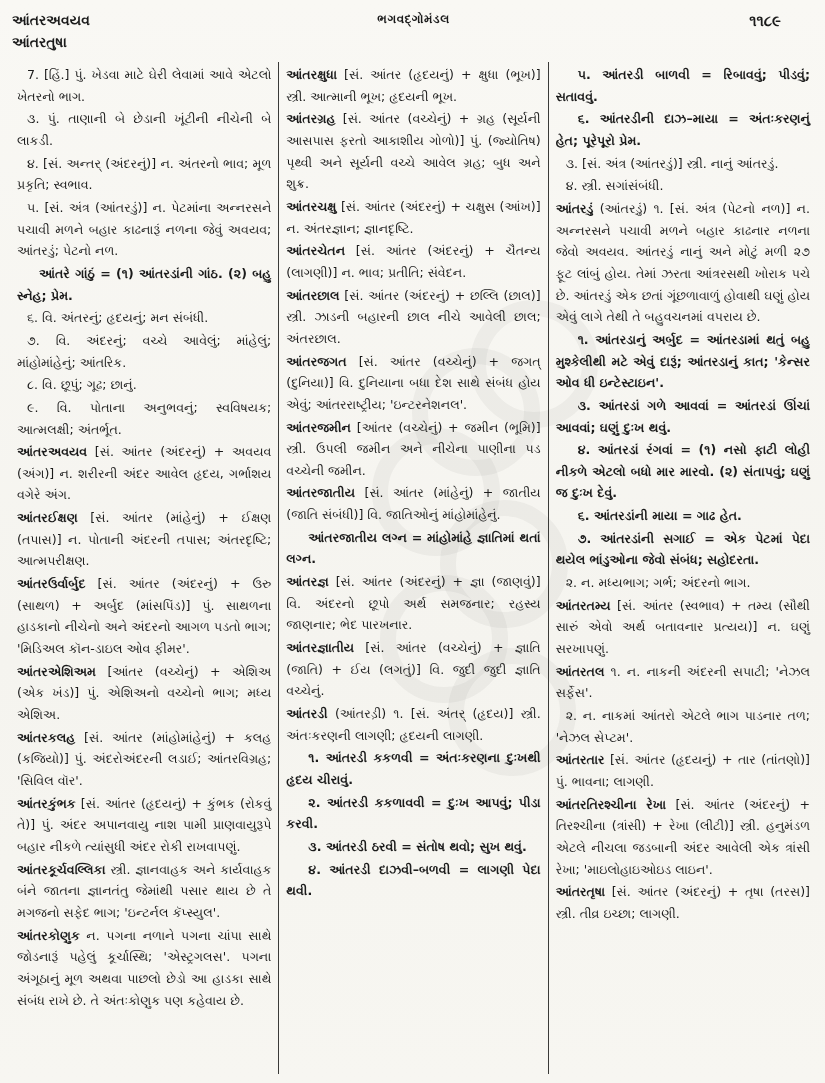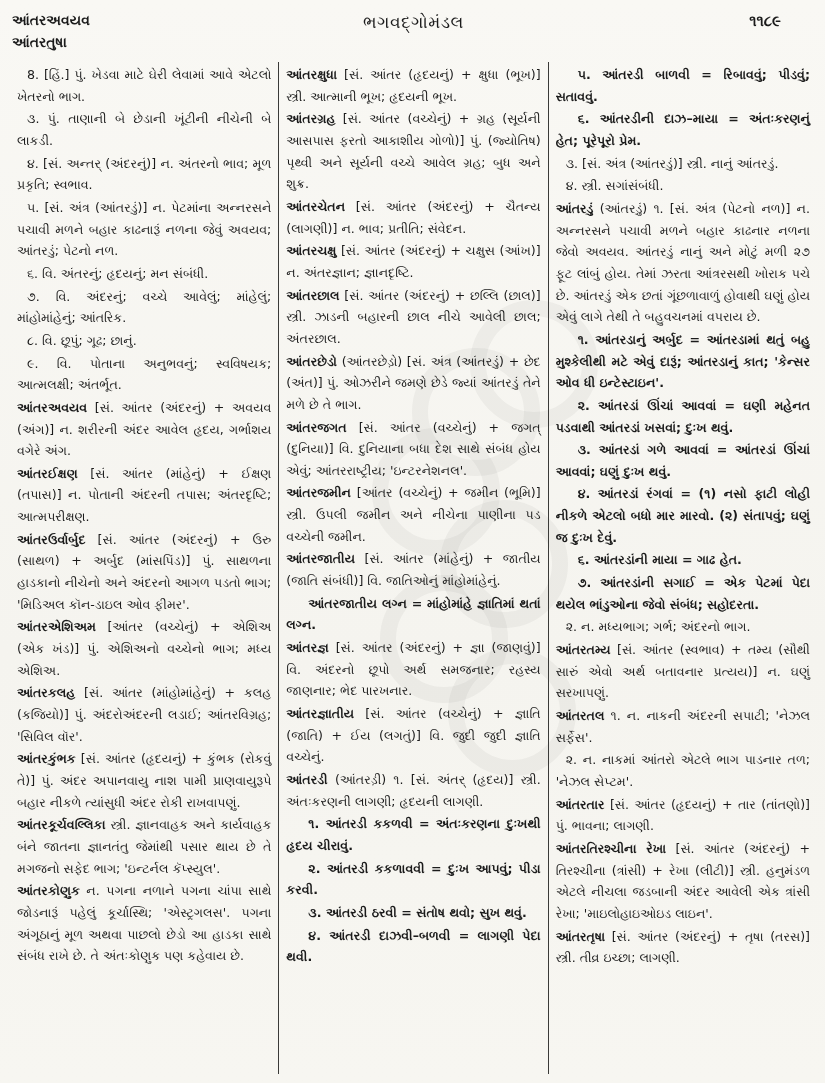--- a/index.html
+++ b/index.html
@@ -17,21 +17,21 @@
     padding:10px 8px 6px 10px;
     position:relative;
     background:linear-gradient(180deg,#f9f8f4 0%,#f5f4ef 60%,#f7f6f1 100%);
   }
   
   .hdr{
     position:relative;
     height:48px;
   }
   .guide{position:absolute;left:2px;top:0;font-weight:bold;font-size:14px;line-height:1.55;}
-  .title{position:absolute;left:0;right:0;top:2px;text-align:center;font-weight:normal;font-size:17px;letter-spacing:.5px;}
+  .title{position:absolute;left:0;right:0;top:2px;text-align:center;font-weight:bold;font-size:12px;letter-spacing:.5px;}
   .pageno{position:absolute;right:36px;top:2px;font-weight:bold;font-size:15px;}
   
   .columns{
     display:flex;
     align-items:stretch;
     height:1012px;
     margin-top:4px;
     position:relative;
     z-index:2;
   }
@@ -74,64 +74,63 @@
 
   <div class="wm wm6"></div>
   <div class="wm wm1"></div>
   <div class="wm wm2"></div>
   <div class="wm wm3"></div>
   <div class="wm wm4"></div>
   <div class="wm wm5"></div>
 
   <div class="columns">
     <section class="col">
-        <p class="sense">8. [હિં.] પું. ખેડવા માટે ઘેરી લેવામાં આવે એટલો ખેતરનો ભાગ.</p>
+        <p class="sense">7. [હિં.] પું. ખેડવા માટે ઘેરી લેવામાં આવે એટલો ખેતરનો ભાગ.</p>
         <p class="sense">૩. પું. તાણાની બે છેડાની ખૂંટીની નીચેની બે લાકડી.</p>
         <p class="sense">૪. [સં. અન્તર્ (અંદરનું)] ન. અંતરનો ભાવ; મૂળ પ્રકૃતિ; સ્વભાવ.</p>
         <p class="sense">૫. [સં. અંત્ર (આંતરડું)] ન. પેટમાંના અન્નરસને પચાવી મળને બહાર કાઢનારૂં નળના જેવું અવયવ; આંતરડું; પેટનો નળ.</p>
+        <p class="idiom">આંતરે ગાંઠું = (૧) આંતરડાંની ગાંઠ. (૨) બહુ સ્નેહ; પ્રેમ.</p>
         <p class="sense">૬. વિ. અંતરનું; હૃદયનું; મન સંબંધી.</p>
         <p class="sense">૭. વિ. અંદરનું; વચ્ચે આવેલું; માંહેલું; માંહોમાંહેનું; આંતરિક.</p>
         <p class="sense">૮. વિ. છૂપું; ગૂઢ; છાનું.</p>
         <p class="sense">૯. વિ. પોતાના અનુભવનું; સ્વવિષયક; આત્મલક્ષી; અંતર્ભૂત.</p>
         <p class="entry"><span class="hw">આંતરઅવયવ</span> [સં. આંતર (અંદરનું) + અવયવ (અંગ)] ન. શરીરની અંદર આવેલ હૃદય, ગર્ભાશય વગેરે અંગ.</p>
         <p class="entry"><span class="hw">આંતરઈક્ષણ</span> [સં. આંતર (માંહેનું) + ઈક્ષણ (તપાસ)] ન. પોતાની અંદરની તપાસ; અંતરદૃષ્ટિ; આત્મપરીક્ષણ.</p>
         <p class="entry"><span class="hw">આંતરઉર્વાર્બુદ</span> [સં. આંતર (અંદરનું) + ઉરુ (સાથળ) + અર્બુદ (માંસપિંડ)] પું. સાથળના હાડકાનો નીચેનો અને અંદરનો આગળ પડતો ભાગ; 'મિડિઅલ કૉન-ડાઇલ ઓવ ફીમર'.</p>
         <p class="entry"><span class="hw">આંતરએશિઅમ</span> [આંતર (વચ્ચેનું) + એશિઅ (એક ખંડ)] પું. એશિઅનો વચ્ચેનો ભાગ; મધ્ય એશિઅ.</p>
         <p class="entry"><span class="hw">આંતરકલહ</span> [સં. આંતર (માંહોમાંહેનું) + કલહ (કજિયો)] પું. અંદરોઅંદરની લડાઈ; આંતરવિગ્રહ; 'સિવિલ વૉર'.</p>
         <p class="entry"><span class="hw">આંતરકુંભક</span> [સં. આંતર (હૃદયનું) + કુંભક (રોકવું તે)] પું. અંદર અપાનવાયુ નાશ પામી પ્રાણવાયુરૂપે બહાર નીકળે ત્યાંસુધી અંદર રોકી રાખવાપણું.</p>
         <p class="entry"><span class="hw">આંતરકૂર્ચવલ્લિકા</span> સ્ત્રી. જ્ઞાનવાહક અને કાર્યવાહક બંને જાતના જ્ઞાનતંતુ જેમાંથી પસાર થાય છે તે મગજનો સફેદ ભાગ; 'ઇન્ટર્નલ કૅપ્સ્યુલ'.</p>
         <p class="entry"><span class="hw">આંતરકોણુક</span> ન. પગના નળાને પગના ચાંપા સાથે જોડનારૂં પહેલું કૂર્ચાસ્થિ; 'એસ્ટ્રગલસ'. પગના અંગૂઠાનું મૂળ અથવા પાછલો છેડો આ હાડકા સાથે સંબંધ રાખે છે. તે અંતઃકોણુક પણ કહેવાય છે.</p>
       </section>
     <section class="col">
         <p class="entry"><span class="hw">આંતરક્ષુધા</span> [સં. આંતર (હૃદયનું) + ક્ષુધા (ભૂખ)] સ્ત્રી. આત્માની ભૂખ; હૃદયની ભૂખ.</p>
         <p class="entry"><span class="hw">આંતરગ્રહ</span> [સં. આંતર (વચ્ચેનું) + ગ્રહ (સૂર્યની આસપાસ ફરતો આકાશીય ગોળો)] પું. (જ્યોતિષ) પૃથ્વી અને સૂર્યની વચ્ચે આવેલ ગ્રહ; બુધ અને શુક્ર.</p>
+        <p class="entry"><span class="hw">આંતરચક્ષુ</span> [સં. આંતર (અંદરનું) + ચક્ષુસ (આંખ)] ન. અંતરજ્ઞાન; જ્ઞાનદૃષ્ટિ.</p>
         <p class="entry"><span class="hw">આંતરચેતન</span> [સં. આંતર (અંદરનું) + ચૈતન્ય (લાગણી)] ન. ભાવ; પ્રતીતિ; સંવેદન.</p>
-        <p class="entry"><span class="hw">આંતરચક્ષુ</span> [સં. આંતર (અંદરનું) + ચક્ષુસ (આંખ)] ન. અંતરજ્ઞાન; જ્ઞાનદૃષ્ટિ.</p>
         <p class="entry"><span class="hw">આંતરછાલ</span> [સં. આંતર (અંદરનું) + છલ્લિ (છાલ)] સ્ત્રી. ઝાડની બહારની છાલ નીચે આવેલી છાલ; અંતરછાલ.</p>
-        <p class="entry"><span class="hw">આંતરછેડો</span> (આંતરછેડ઼ો) [સં. અંત્ર (આંતરડું) + છેદ (અંત)] પું. ઓઝરીને જમણે છેડે જ્યાં આંતરડું તેને મળે છે તે ભાગ.</p>
         <p class="entry"><span class="hw">આંતરજગત</span> [સં. આંતર (વચ્ચેનું) + જગત્ (દુનિયા)] વિ. દુનિયાના બધા દેશ સાથે સંબંધ હોય એવું; આંતરરાષ્ટ્રીય; 'ઇન્ટરનેશનલ'.</p>
         <p class="entry"><span class="hw">આંતરજમીન</span> [આંતર (વચ્ચેનું) + જમીન (ભૂમિ)] સ્ત્રી. ઉપલી જમીન અને નીચેના પાણીના પડ વચ્ચેની જમીન.</p>
         <p class="entry"><span class="hw">આંતરજાતીય</span> [સં. આંતર (માંહેનું) + જાતીય (જાતિ સંબંધી)] વિ. જાતિઓનું માંહોમાંહેનું.</p>
         <p class="idiom">આંતરજાતીય લગ્ન = માંહોમાંહે જ્ઞાતિમાં થતાં લગ્ન.</p>
         <p class="entry"><span class="hw">આંતરજ્ઞ</span> [સં. આંતર (અંદરનું) + જ્ઞા (જાણવું)] વિ. અંદરનો છૂપો અર્થ સમજનાર; રહસ્ય જાણનાર; ભેદ પારખનાર.</p>
         <p class="entry"><span class="hw">આંતરજ્ઞાતીય</span> [સં. આંતર (વચ્ચેનું) + જ્ઞાતિ (જાતિ) + ઈય (લગતું)] વિ. જુદી જુદી જ્ઞાતિ વચ્ચેનું.</p>
         <p class="entry"><span class="hw">આંતરડી</span> (આંતરડ઼ી) ૧. [સં. અંતર્ (હૃદય)] સ્ત્રી. અંતઃકરણની લાગણી; હૃદયની લાગણી.</p>
         <p class="idiom">૧. આંતરડી કકળવી = અંતઃકરણના દુઃખથી હૃદય ચીરાવું.</p>
         <p class="idiom">૨. આંતરડી કકળાવવી = દુઃખ આપવું; પીડા કરવી.</p>
         <p class="idiom">૩. આંતરડી ઠરવી = સંતોષ થવો; સુખ થવું.</p>
         <p class="idiom">૪. આંતરડી દાઝવી–બળવી = લાગણી પેદા થવી.</p>
       </section>
     <section class="col">
         <p class="idiom">૫. આંતરડી બાળવી = રિબાવવું; પીડવું; સતાવવું.</p>
         <p class="idiom">૬. આંતરડીની દાઝ–માયા = અંતઃકરણનું હેત; પૂરેપૂરો પ્રેમ.</p>
         <p class="sense">૩. [સં. અંત્ર (આંતરડું)] સ્ત્રી. નાનું આંતરડું.</p>
         <p class="sense">૪. સ્ત્રી. સગાંસંબંધી.</p>
         <p class="entry"><span class="hw">આંતરડું</span> (આંતરડ઼ું) ૧. [સં. અંત્ર (પેટનો નળ)] ન. અન્નરસને પચાવી મળને બહાર કાઢનાર નળના જેવો અવયવ. આંતરડું નાનું અને મોટું મળી ૨૭ ફૂટ લાંબું હોય. તેમાં ઝરતા આંત્રરસથી ખોરાક પચે છે. આંતરડું એક છતાં ગૂંછળાવાળું હોવાથી ઘણું હોય એવું લાગે તેથી તે બહુવચનમાં વપરાય છે.</p>
         <p class="idiom">૧. આંતરડાનું અર્બુદ = આંતરડામાં થતું બહુ મુશ્કેલીથી મટે એવું દારૂં; આંતરડાનું કાત; 'કેન્સર ઓવ ધી ઇન્ટેસ્ટાઇન'.</p>
-        <p class="idiom">૨. આંતરડાં ઊંચાં આવવાં = ઘણી મહેનત પડવાથી આંતરડાં ખસવાં; દુઃખ થવું.</p>
         <p class="idiom">૩. આંતરડાં ગળે આવવાં = આંતરડાં ઊંચાં આવવાં; ઘણું દુઃખ થવું.</p>
         <p class="idiom">૪. આંતરડાં રંગવાં = (૧) નસો ફાટી લોહી નીકળે એટલો બધો માર મારવો. (૨) સંતાપવું; ઘણું જ દુઃખ દેવું.</p>
         <p class="idiom">૬. આંતરડાંની માયા = ગાઢ હેત.</p>
         <p class="idiom">૭. આંતરડાંની સગાઈ = એક પેટમાં પેદા થયેલ ભાંડુઓના જેવો સંબંધ; સહોદરતા.</p>
         <p class="sense">૨. ન. મધ્યભાગ; ગર્ભ; અંદરનો ભાગ.</p>
         <p class="entry"><span class="hw">આંતરતમ્ય</span> [સં. આંતર (સ્વભાવ) + તમ્ય (સૌથી સારું એવો અર્થ બતાવનાર પ્રત્યય)] ન. ઘણું સરખાપણું.</p>
         <p class="entry"><span class="hw">આંતરતલ</span> ૧. ન. નાકની અંદરની સપાટી; 'નેઝલ સર્ફેસ'.</p>
         <p class="sense">૨. ન. નાકમાં આંતરો એટલે ભાગ પાડનાર તળ; 'નેઝલ સેપ્ટમ'.</p>
         <p class="entry"><span class="hw">આંતરતાર</span> [સં. આંતર (હૃદયનું) + તાર (તાંતણો)] પું. ભાવના; લાગણી.</p>
         <p class="entry"><span class="hw">આંતરતિરશ્ચીના રેખા</span> [સં. આંતર (અંદરનું) + તિરશ્ચીના (ત્રાંસી) + રેખા (લીટી)] સ્ત્રી. હનુમંડળ એટલે નીચલા જડબાની અંદર આવેલી એક ત્રાંસી રેખા; 'માઇલોહાઇઓઇડ લાઇન'.</p>

